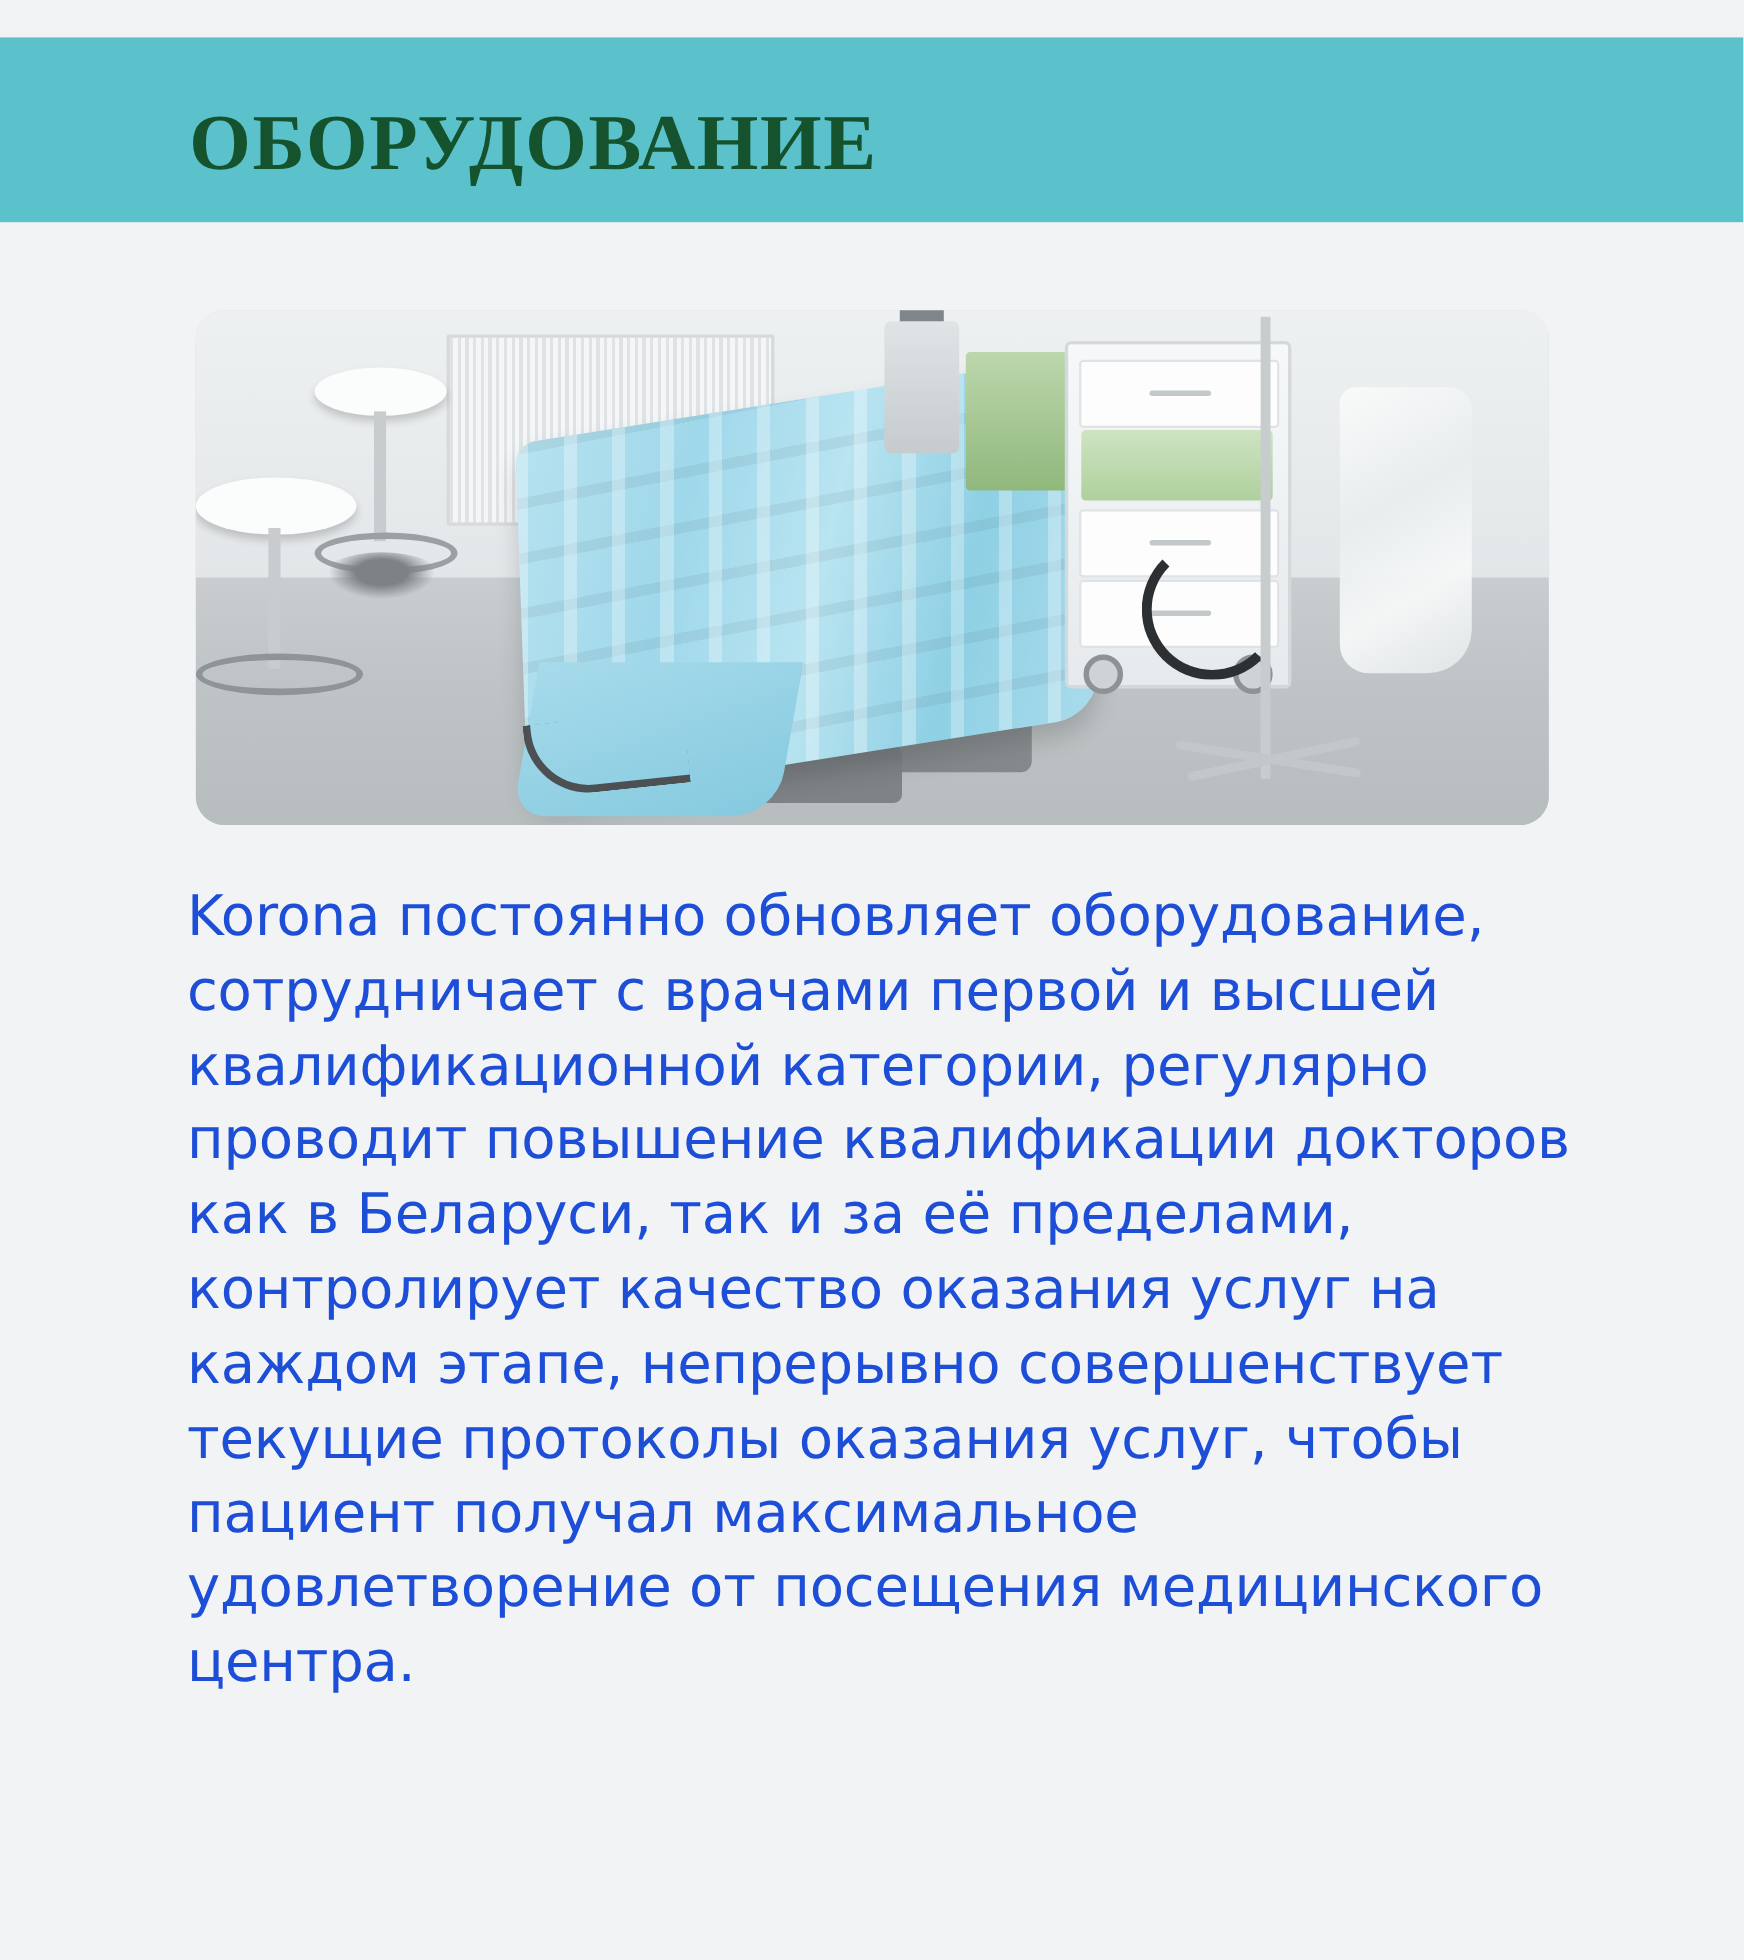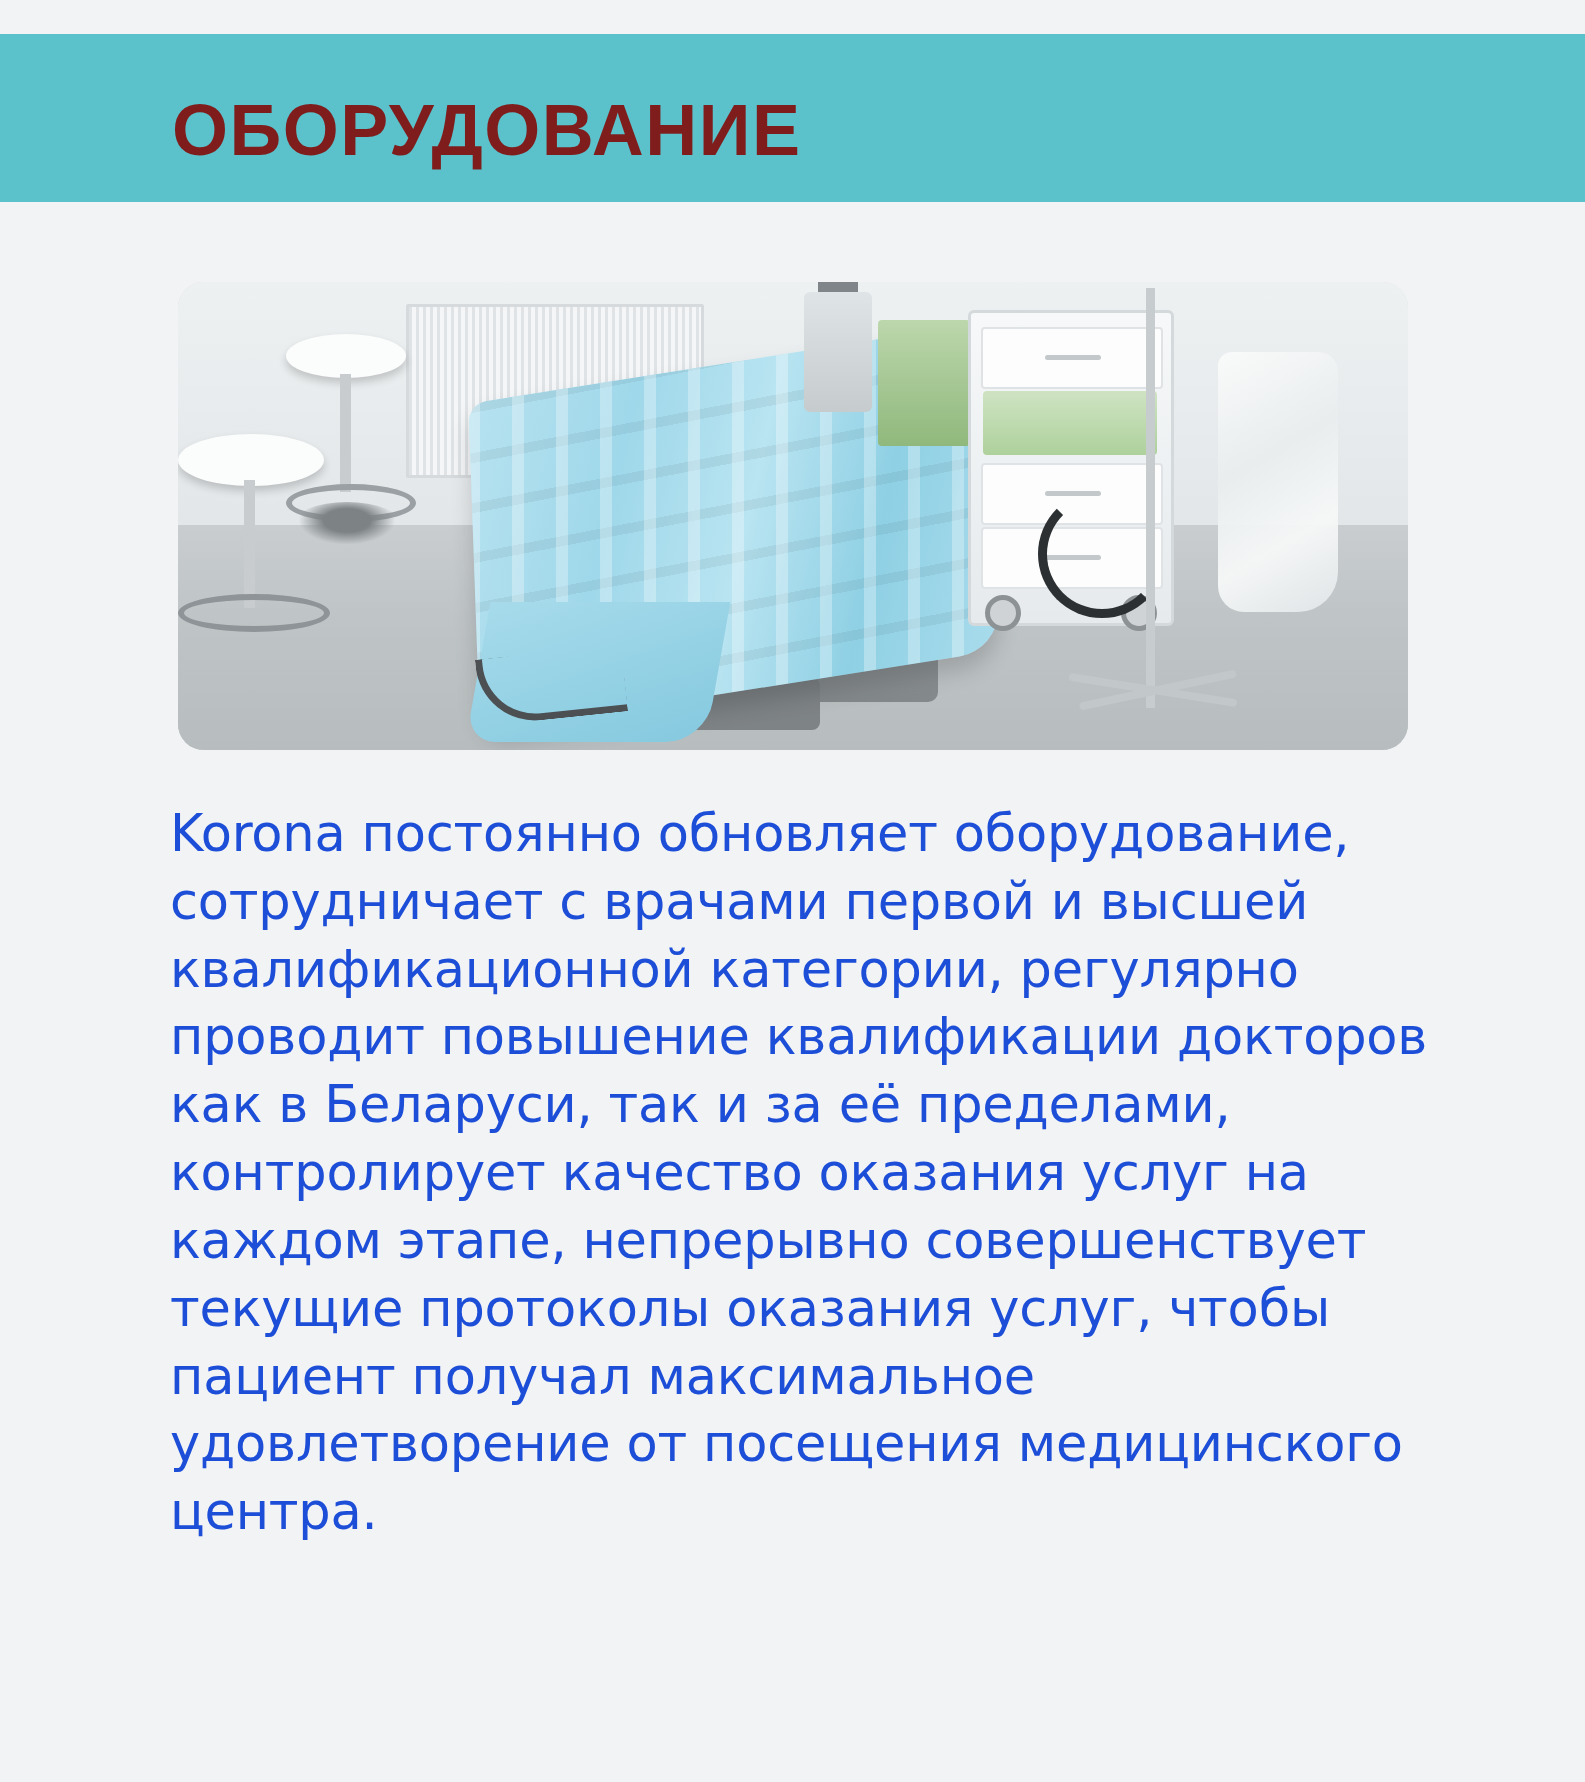--- a/index.html
+++ b/index.html
@@ -29,22 +29,22 @@
     top: 34px;
     left: 0;
     width: 1585px;
     height: 168px;
     background: #5bc2cb;
     display: flex;
     align-items: center;
   }
   .header-title {
     margin-left: 172px;
-    color: #7f1d1d;
-    font-family: Liberation Sans, sans-serif;
+    color: #14532d;
+    font-family: Liberation Serif, serif;
     font-size: 72px;
     font-weight: bold;
     letter-spacing: 1.5px;
     line-height: 1;
     white-space: nowrap;
     margin-top: 24px;
   }
 
   
   .photo-card {

